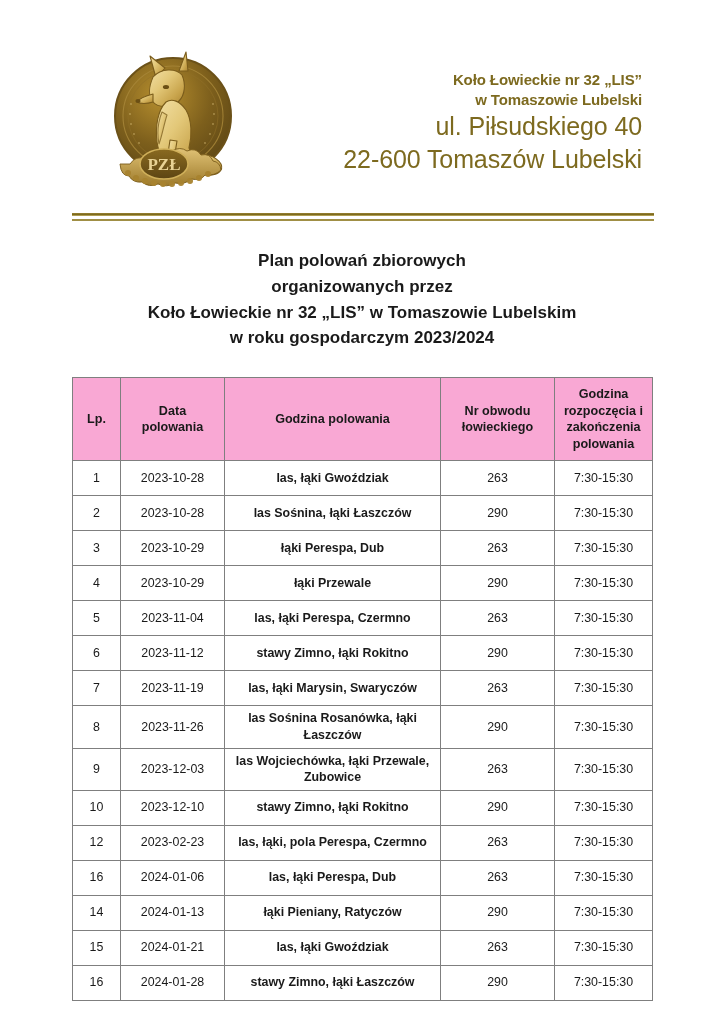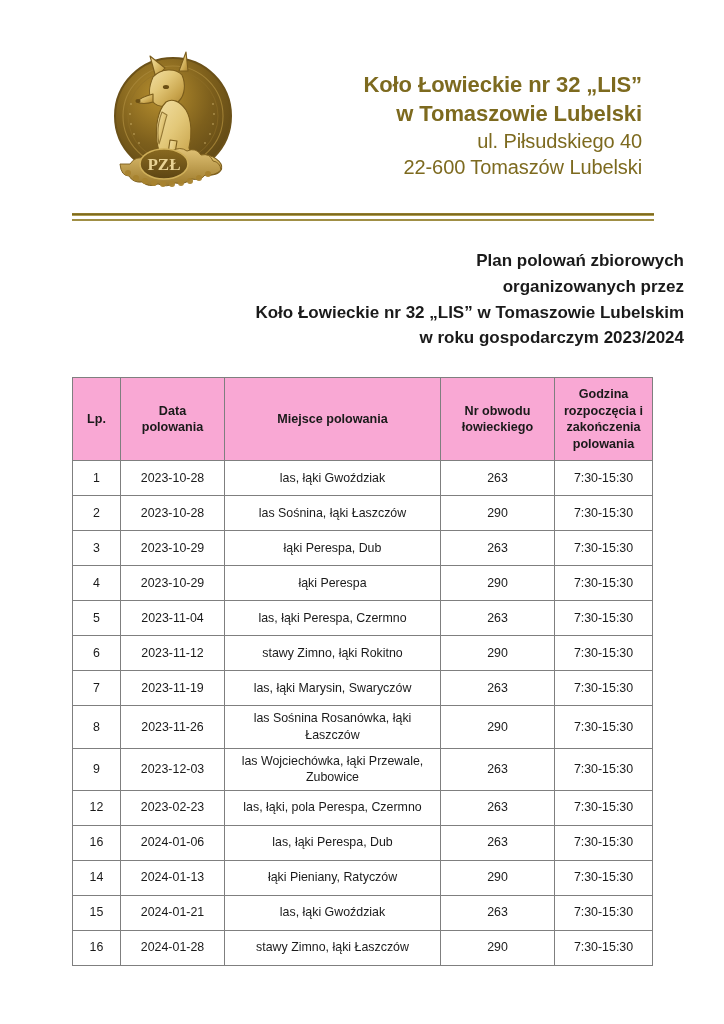--- a/index.html
+++ b/index.html
@@ -50,25 +50,25 @@
     line-height: 1.32;
   }
   .org-line {
     color: #7d6a1f;
     font-size: 19.5px;
     letter-spacing: -0.1px;
     white-space: nowrap;
   }
   .org-line.bold {
     font-weight: bold;
-    font-size: 22px;
+    font-size: 15px;
   }
   .org-line.addr {
     font-weight: normal;
-    font-size: 20px;
+    font-size: 25px;
   }
 
   
   .divider {
     margin: 14px 70px 0 72px;
     height: 9px;
     position: relative;
   }
   .divider .rule-thick {
     position: absolute;
@@ -86,21 +86,21 @@
   
   .doc-title {
     margin-top: 26px;
     text-align: center;
     font-weight: bold;
     font-size: 17px;
     line-height: 1.52;
     color: #1a1a1a;
     padding: 0 40px;
   }
-  .doc-title div { white-space: nowrap; text-align: right; }
+  .doc-title div { white-space: nowrap; }
 
   
   .table-wrap {
     margin: 26px 72px 0 72px;
   }
   table.schedule {
     border-collapse: collapse;
     width: 580px;
     table-layout: fixed;
     font-size: 12.4px;
@@ -125,21 +125,21 @@
     line-height: 1.34;
     height: 26px;
   }
   
   col.c-lp     { width: 48px; }
   col.c-date   { width: 104px; }
   col.c-place  { width: 216px; }
   col.c-obwod  { width: 114px; }
   col.c-time   { width: 98px; }
 
-  td.cell-place { padding-left: 6px; padding-right: 6px; }
+  td.cell-place { padding-left: 6px; padding-right: 6px; font-weight: bold; }
 </style>
 </head>
 <body>
 
 <div class="page">
 
   <div class="letterhead">
 
     <div class="logo-wrap">
       <svg class="logo-svg" viewBox="0 0 150 155" xmlns="http://www.w3.org/2000/svg">
@@ -267,21 +267,21 @@
       <thead>
         <tr>
           <th>
             <div>Lp.</div>
           </th>
           <th>
             <div>Data</div>
             <div>polowania</div>
           </th>
           <th>
-            <div>Miejsce polowania</div>
+            <div>Godzina polowania</div>
           </th>
           <th>
             <div>Nr obwodu</div>
             <div>łowieckiego</div>
           </th>
           <th>
             <div>Godzina</div>
             <div>rozpoczęcia i</div>
             <div>zakończenia</div>
             <div>polowania</div>
@@ -306,21 +306,21 @@
           <tr>
             <td>3</td>
             <td>2023-10-29</td>
             <td class="cell-place">łąki Perespa, Dub</td>
             <td>263</td>
             <td>7:30-15:30</td>
           </tr>
           <tr>
             <td>4</td>
             <td>2023-10-29</td>
-            <td class="cell-place">łąki Perespa</td>
+            <td class="cell-place">łąki Przewale</td>
             <td>290</td>
             <td>7:30-15:30</td>
           </tr>
           <tr>
             <td>5</td>
             <td>2023-11-04</td>
             <td class="cell-place">las, łąki Perespa, Czermno</td>
             <td>263</td>
             <td>7:30-15:30</td>
           </tr>
@@ -346,20 +346,27 @@
             <td>7:30-15:30</td>
           </tr>
           <tr>
             <td>9</td>
             <td>2023-12-03</td>
             <td class="cell-place">las Wojciechówka, łąki Przewale, Zubowice</td>
             <td>263</td>
             <td>7:30-15:30</td>
           </tr>
           <tr>
+            <td>10</td>
+            <td>2023-12-10</td>
+            <td class="cell-place">stawy Zimno, łąki Rokitno</td>
+            <td>290</td>
+            <td>7:30-15:30</td>
+          </tr>
+          <tr>
             <td>12</td>
             <td>2023-02-23</td>
             <td class="cell-place">las, łąki, pola Perespa, Czermno</td>
             <td>263</td>
             <td>7:30-15:30</td>
           </tr>
           <tr>
             <td>16</td>
             <td>2024-01-06</td>
             <td class="cell-place">las, łąki Perespa, Dub</td>

